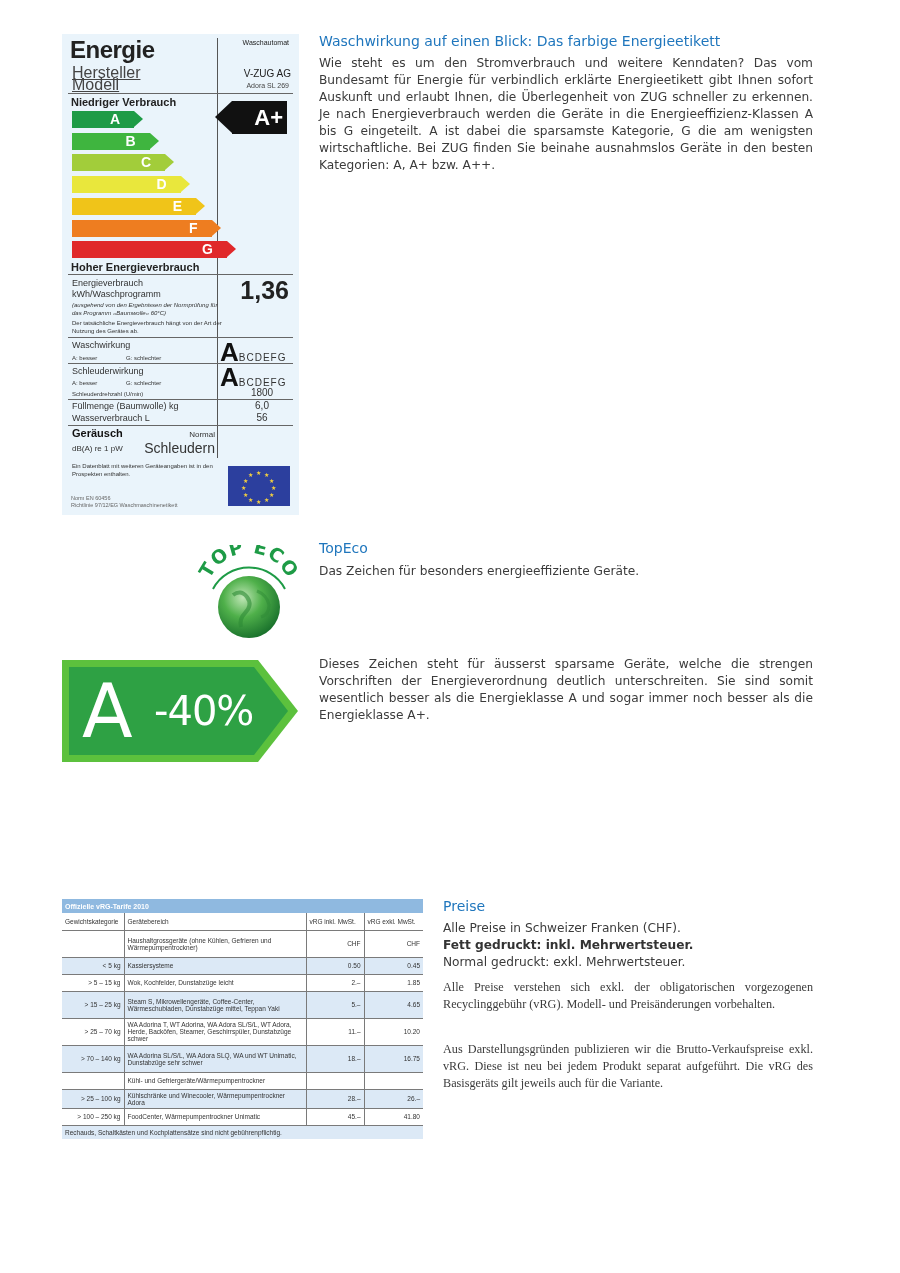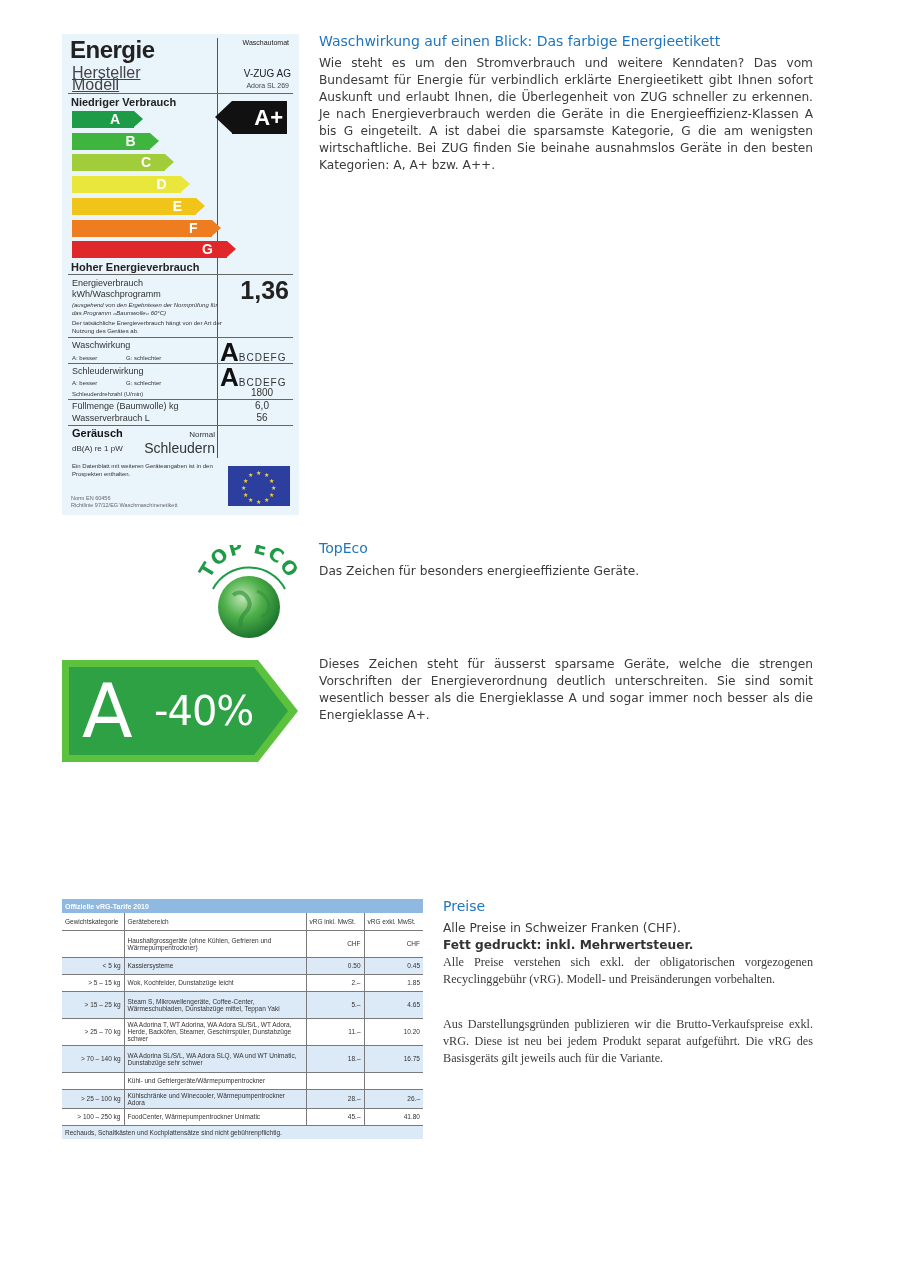--- a/index.html
+++ b/index.html
@@ -259,15 +259,16 @@
       <tr class="footer-row">
         <td colspan="4">Rechauds, Schaltkästen und Kochplattensätze sind nicht gebührenpflichtig.</td>
       </tr>
     </tbody>
 </table>
 
 <div id="preise-title" class="abs h-blue">Preise</div>
 <div id="preise-body" class="abs para">
   <div>Alle Preise in Schweizer Franken (CHF).</div>
   <div class="bold">Fett gedruckt: inkl. Mehrwertsteuer.</div>
+  <div style="margin-bottom:8px">Normal gedruckt: exkl. Mehrwertsteuer.</div>
   <p>Alle Preise verstehen sich exkl. der obligatorischen vorgezogenen Recyclinggebühr (vRG). Modell- und Preisänderungen vorbehalten.</p>
   <p class="gap">Aus Darstellungsgründen publizieren wir die Brutto-Verkaufspreise exkl. vRG. Diese ist neu bei jedem Produkt separat aufgeführt. Die vRG des Basisgeräts gilt jeweils auch für die Variante.</p>
 </div>
 
 </body></html>

